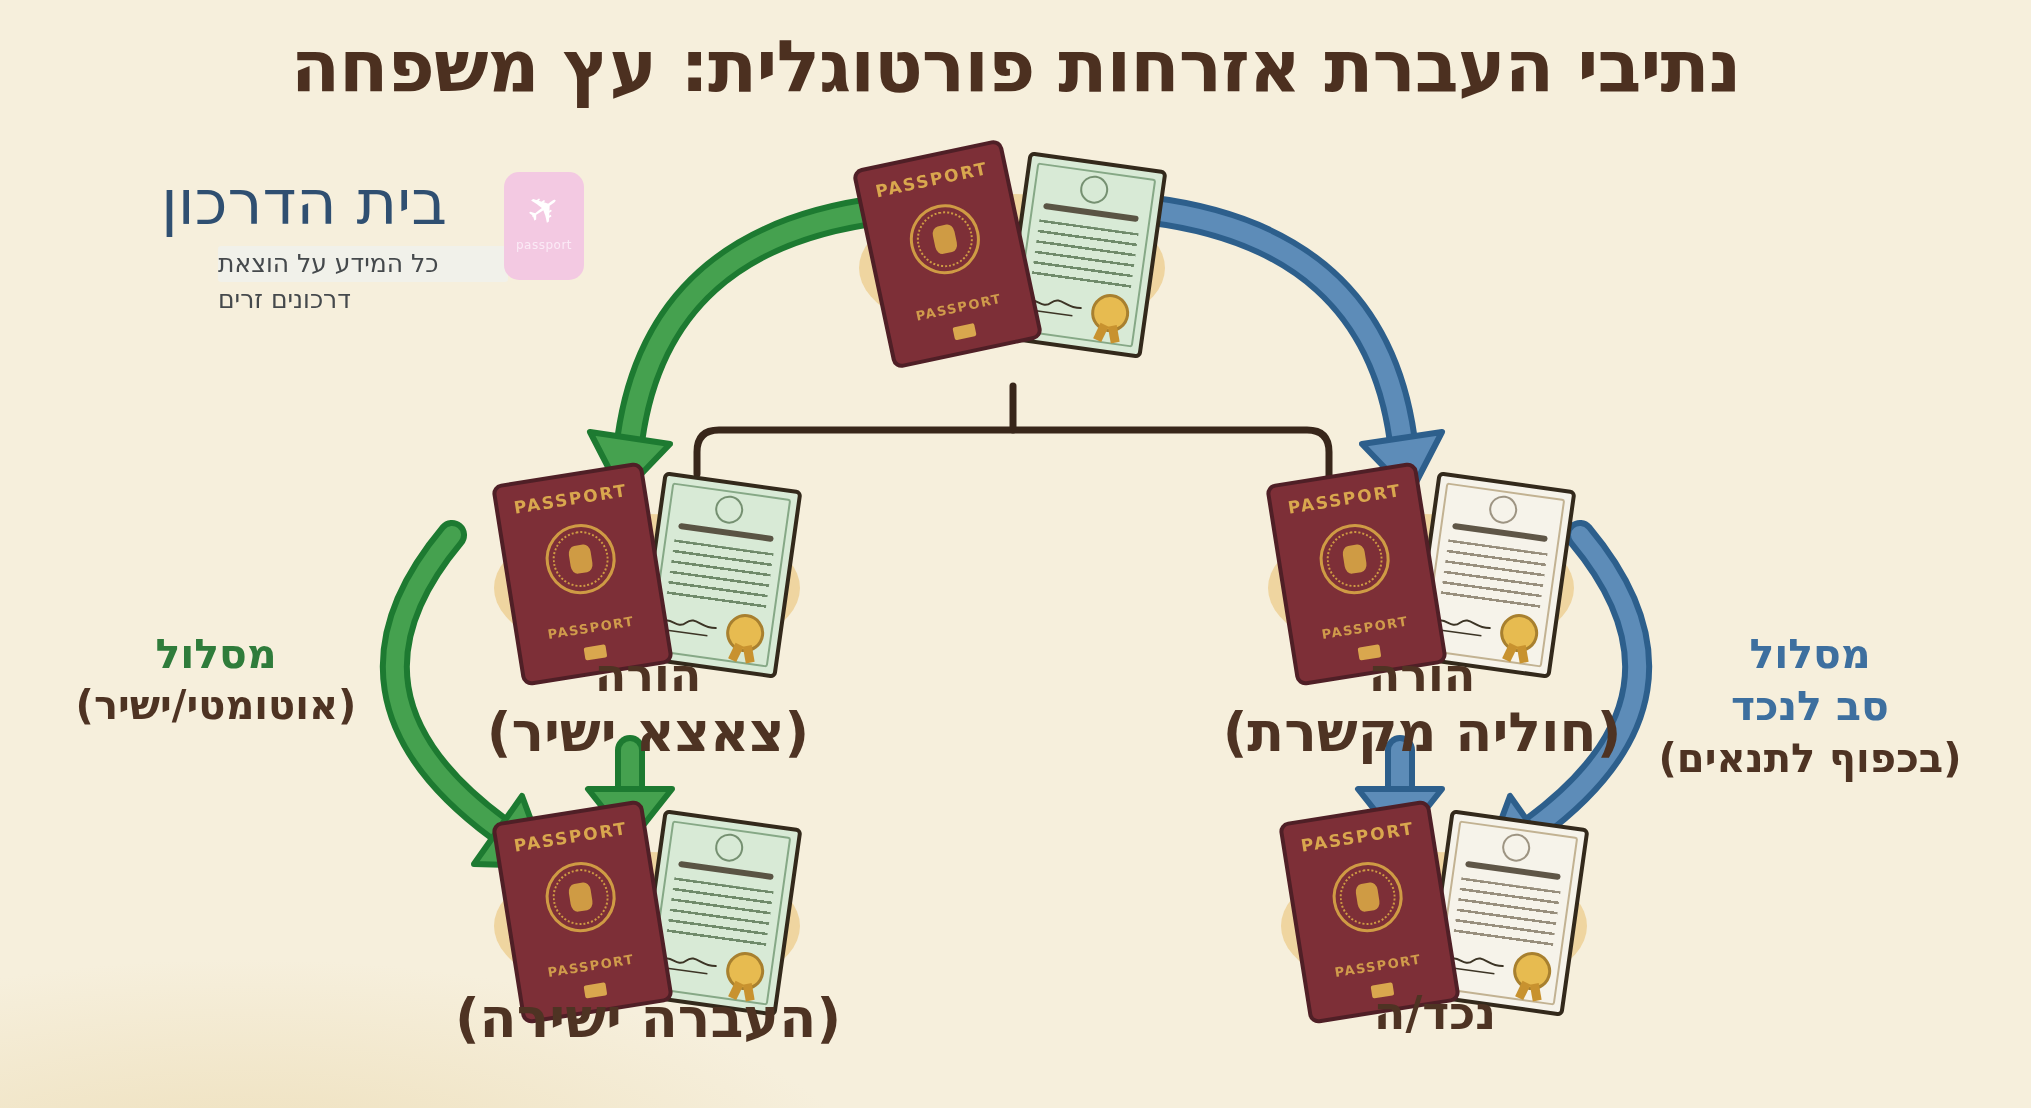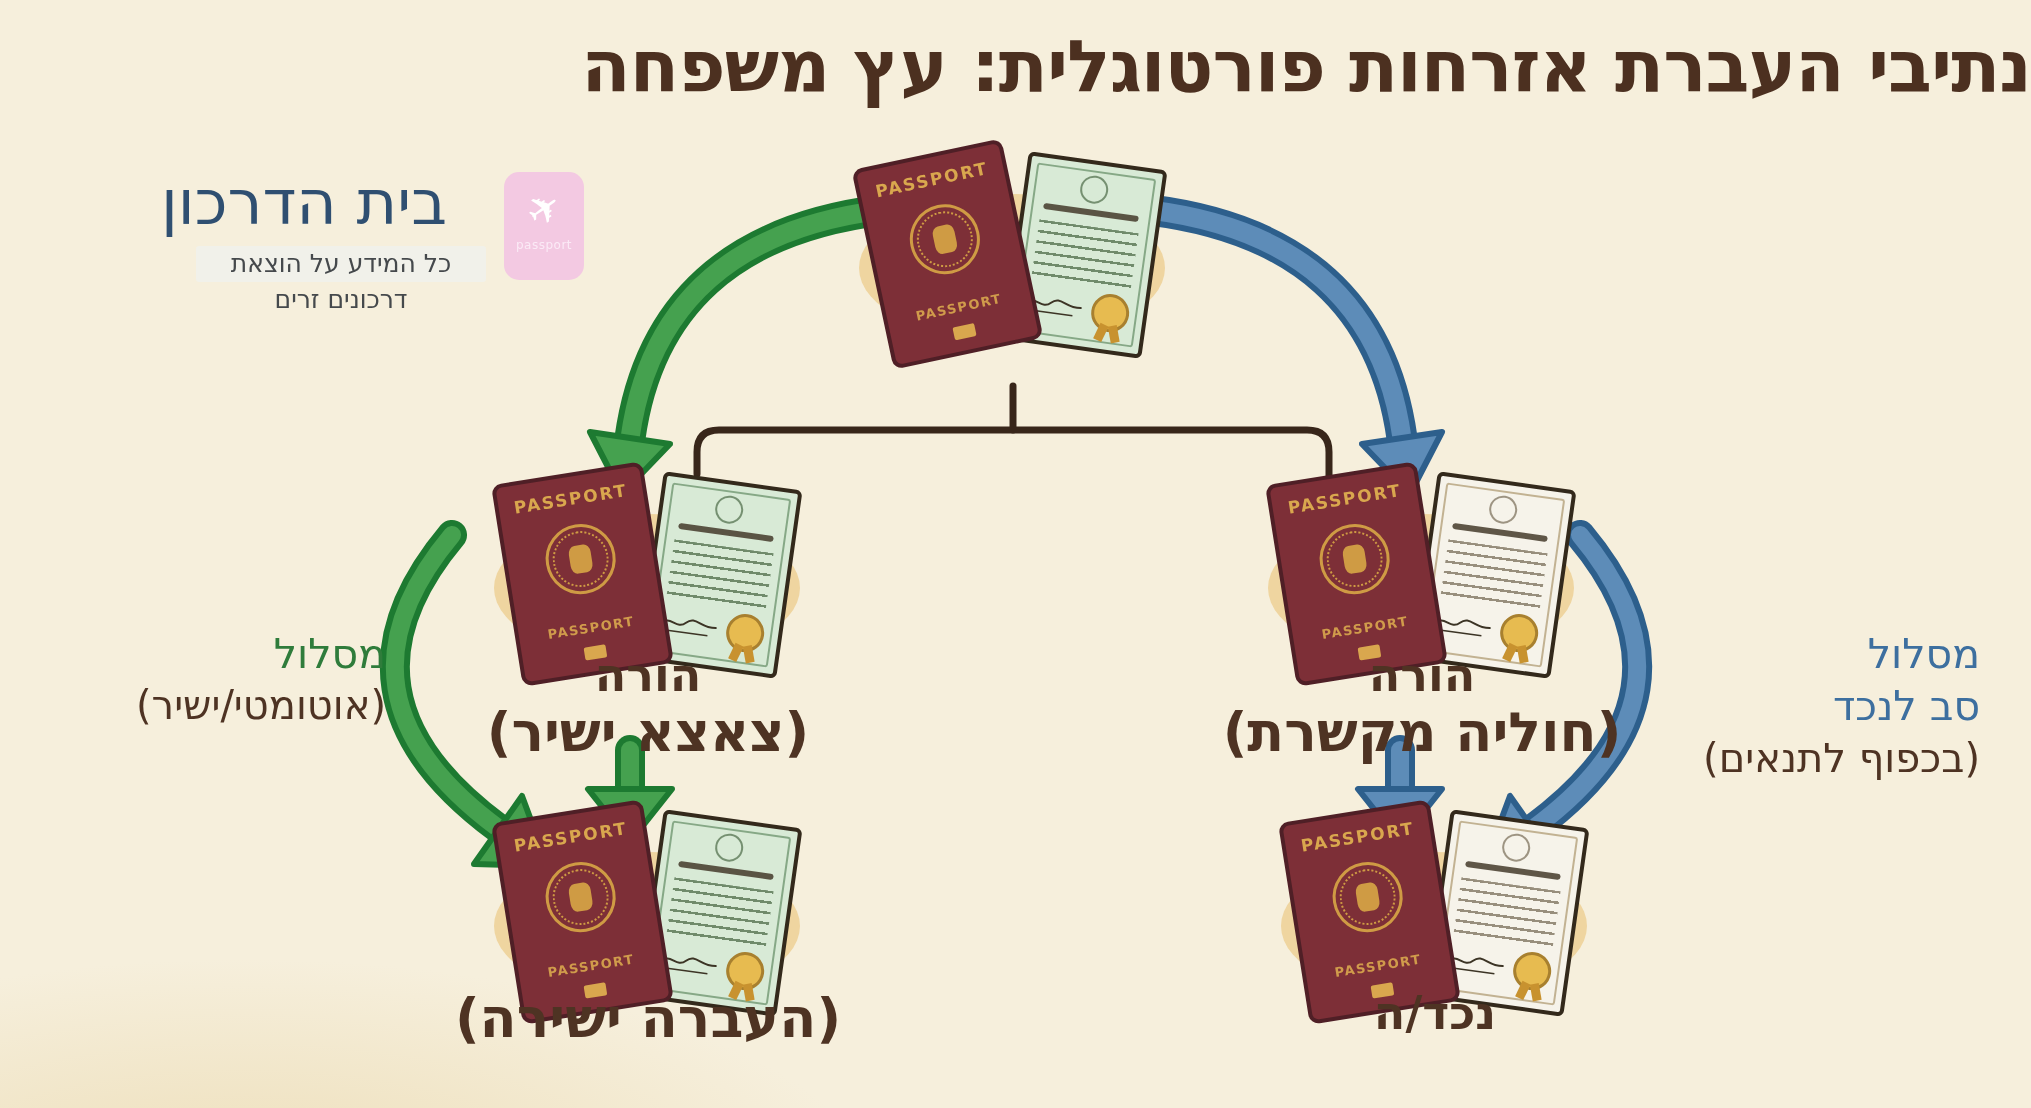--- a/index.html
+++ b/index.html
@@ -5,34 +5,34 @@
   html,body{margin:0;padding:0;}
   body{font-family:"DejaVu Sans","Liberation Sans",sans-serif;}
   .canvas{
     position:relative;width:2031px;height:1108px;overflow:hidden;
     background:
       radial-gradient(1300px 520px at 12% 110%, #ecdcb4 0%, rgba(236,220,180,0) 50%),
       #f6efdc;
   }
   
   .main-title{
-    position:absolute;top:24px;left:0;width:100%;
+    position:absolute;top:24px;left:0;width:100%;text-align:center;
     font-size:72px;font-weight:800;color:#4c3020;letter-spacing:-1px;
     direction:rtl;
   }
   
   .logo{position:absolute;left:110px;top:140px;width:500px;height:150px;}
   .logo-name{
     position:absolute;left:8px;top:32px;width:372px;text-align:center;
     font-size:62px;font-weight:400;color:#2f4f71;direction:rtl;line-height:1;
   }
   .logo-tagline{
-    position:absolute;left:86px;top:106px;width:290px;height:36px;
+    position:absolute;left:108px;top:106px;width:290px;height:36px;
     background:#f1f1ea;border-radius:3px;
-    font-size:25px;color:#45494c;direction:rtl;text-align:center;line-height:36px;
+    font-size:25px;color:#45494c;direction:rtl;text-align:left;line-height:36px;
   }
   .logo-icon{
     position:absolute;left:394px;top:32px;width:80px;height:108px;
     background:#f3c9e2;border-radius:15px;text-align:center;
   }
   .logo-icon .plane{
     display:block;margin-top:14px;font-size:40px;color:#ffffff;
     transform:rotate(-35deg);
   }
   .logo-icon .caption{
@@ -108,22 +108,22 @@
   .cert-ribbon::after{right:5px;transform:rotate(-18deg);}
   
   .node-label{
     position:absolute;top:178px;left:50%;transform:translateX(-50%);
     width:480px;text-align:center;direction:rtl;color:#4e3323;z-index:3;
   }
   .nl-main{font-size:46px;font-weight:800;line-height:1.12;white-space:nowrap;}
   .nl-sub{font-size:54px;font-weight:800;line-height:1.15;white-space:nowrap;}
   
   .path-label{
-    position:absolute;width:340px;text-align:right;direction:rtl;z-index:2;
-    font-weight:400;line-height:1.28;
+    position:absolute;width:340px;text-align:center;direction:rtl;z-index:2;
+    font-weight:700;line-height:1.28;
   }
   .path-label .accent-green{color:#2f7c3b;font-size:41px;}
   .path-label .accent-blue{color:#3d6f9f;font-size:41px;}
   .path-label .note{color:#4e3323;font-size:40px;}
   .path-label.left{left:46px;top:628px;}
   .path-label.right{left:1640px;top:628px;}
 </style>
 </head>
 <body>
 

